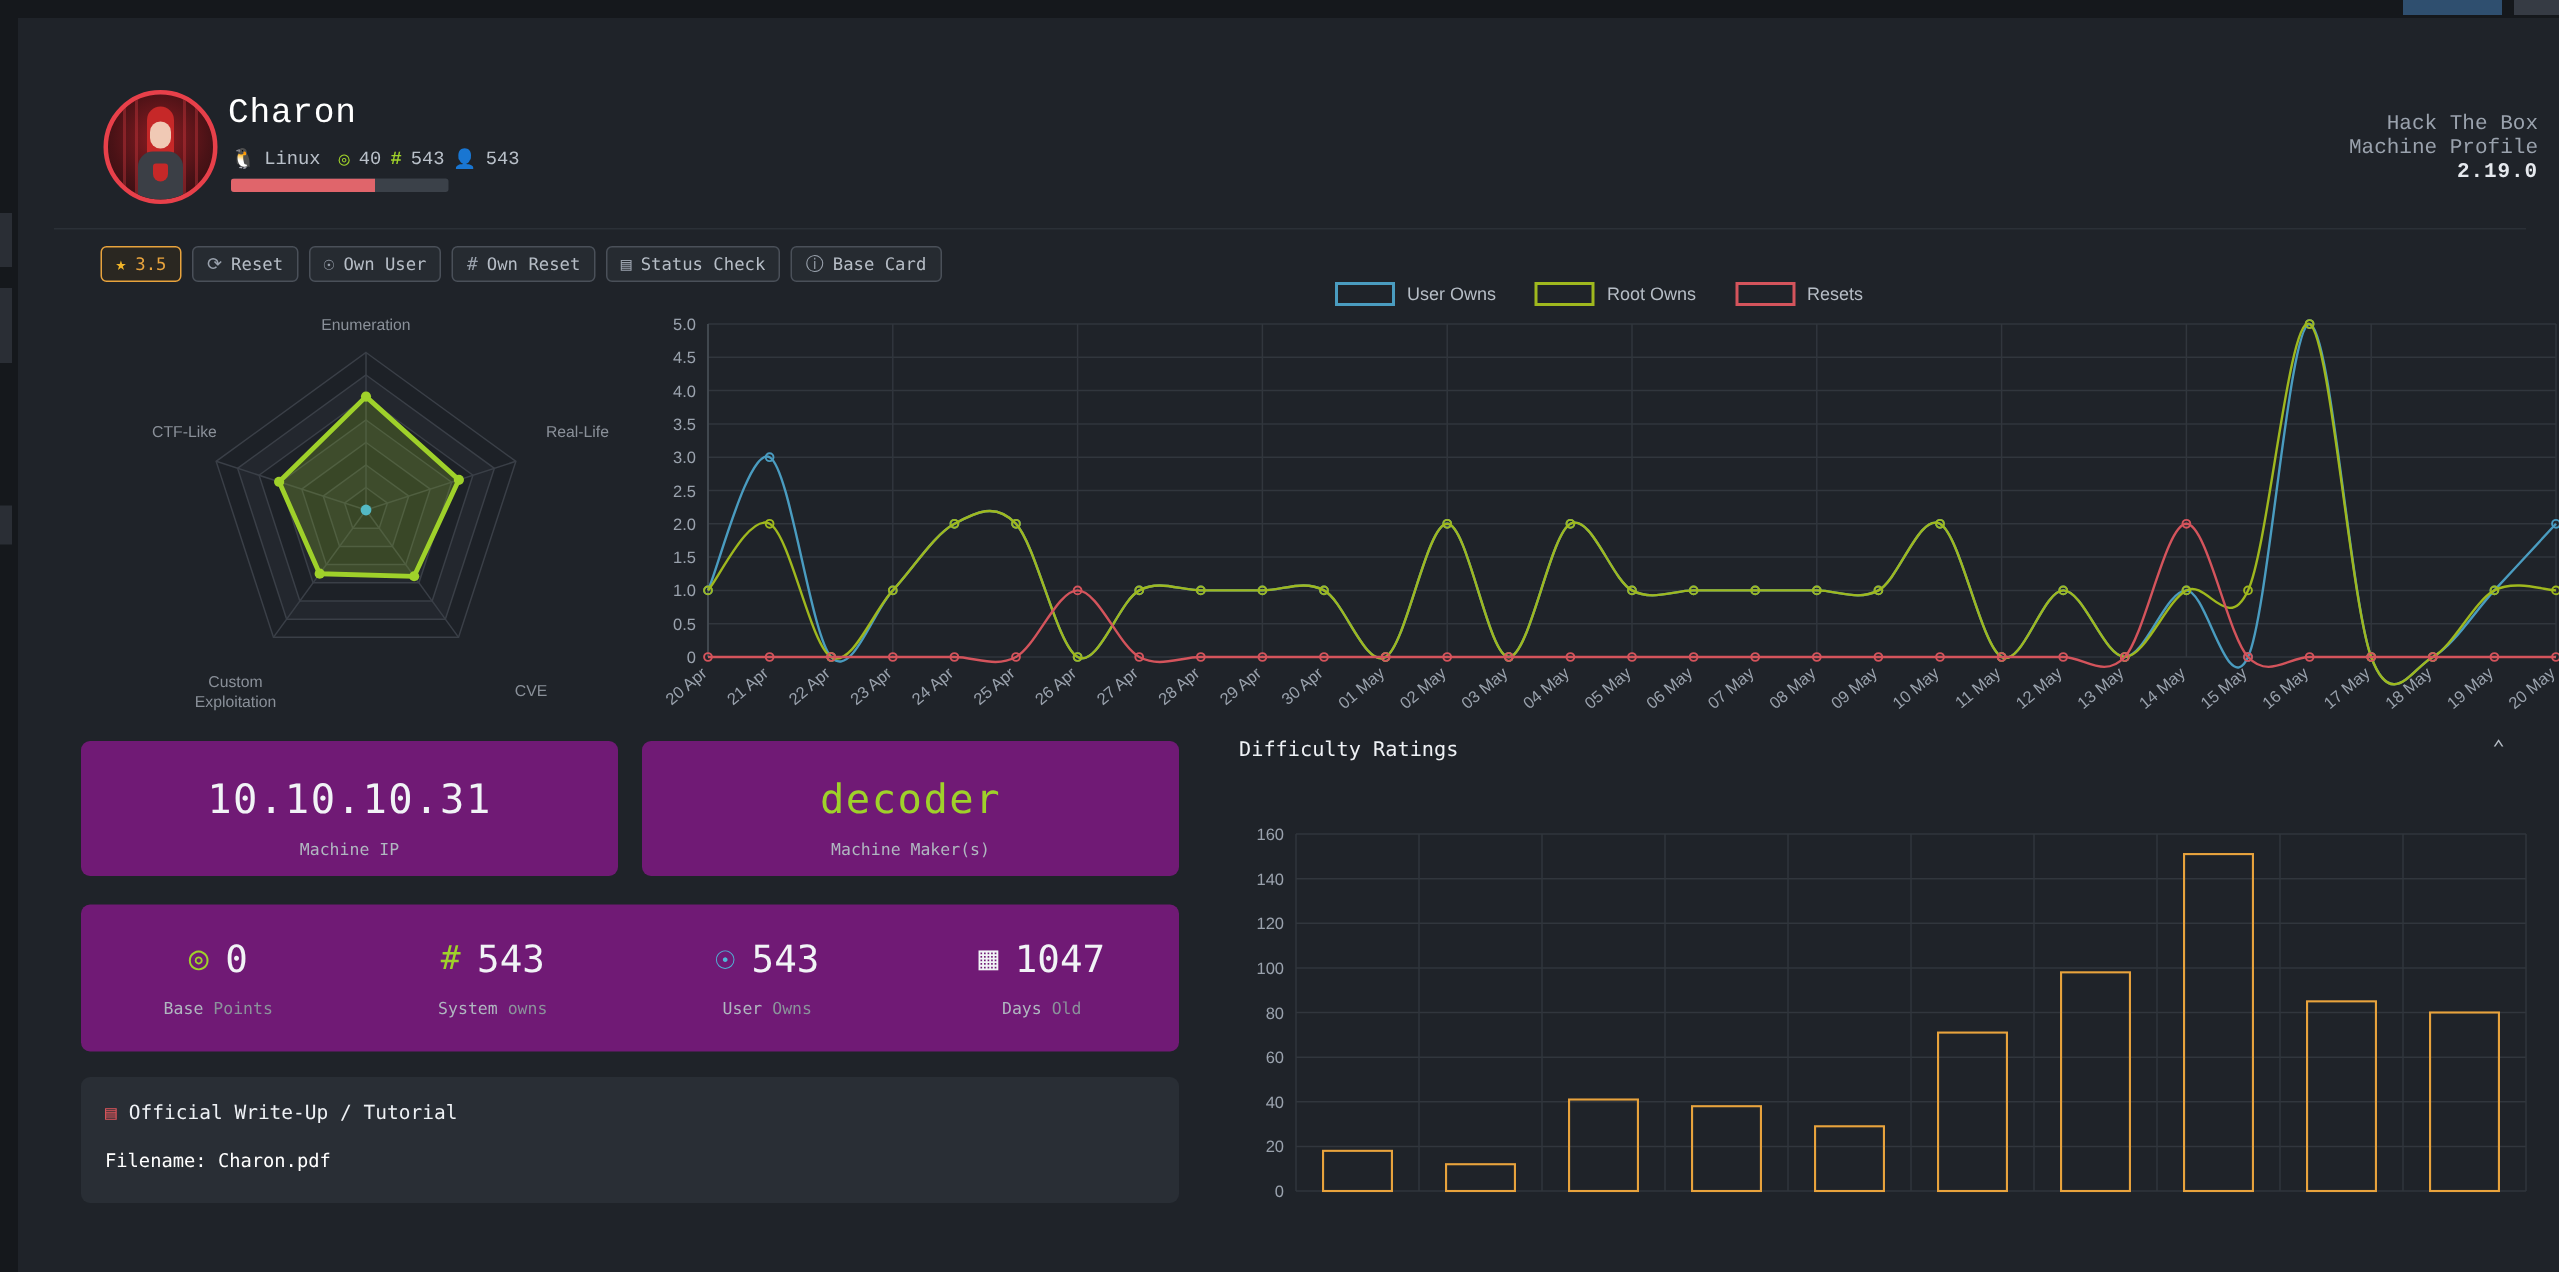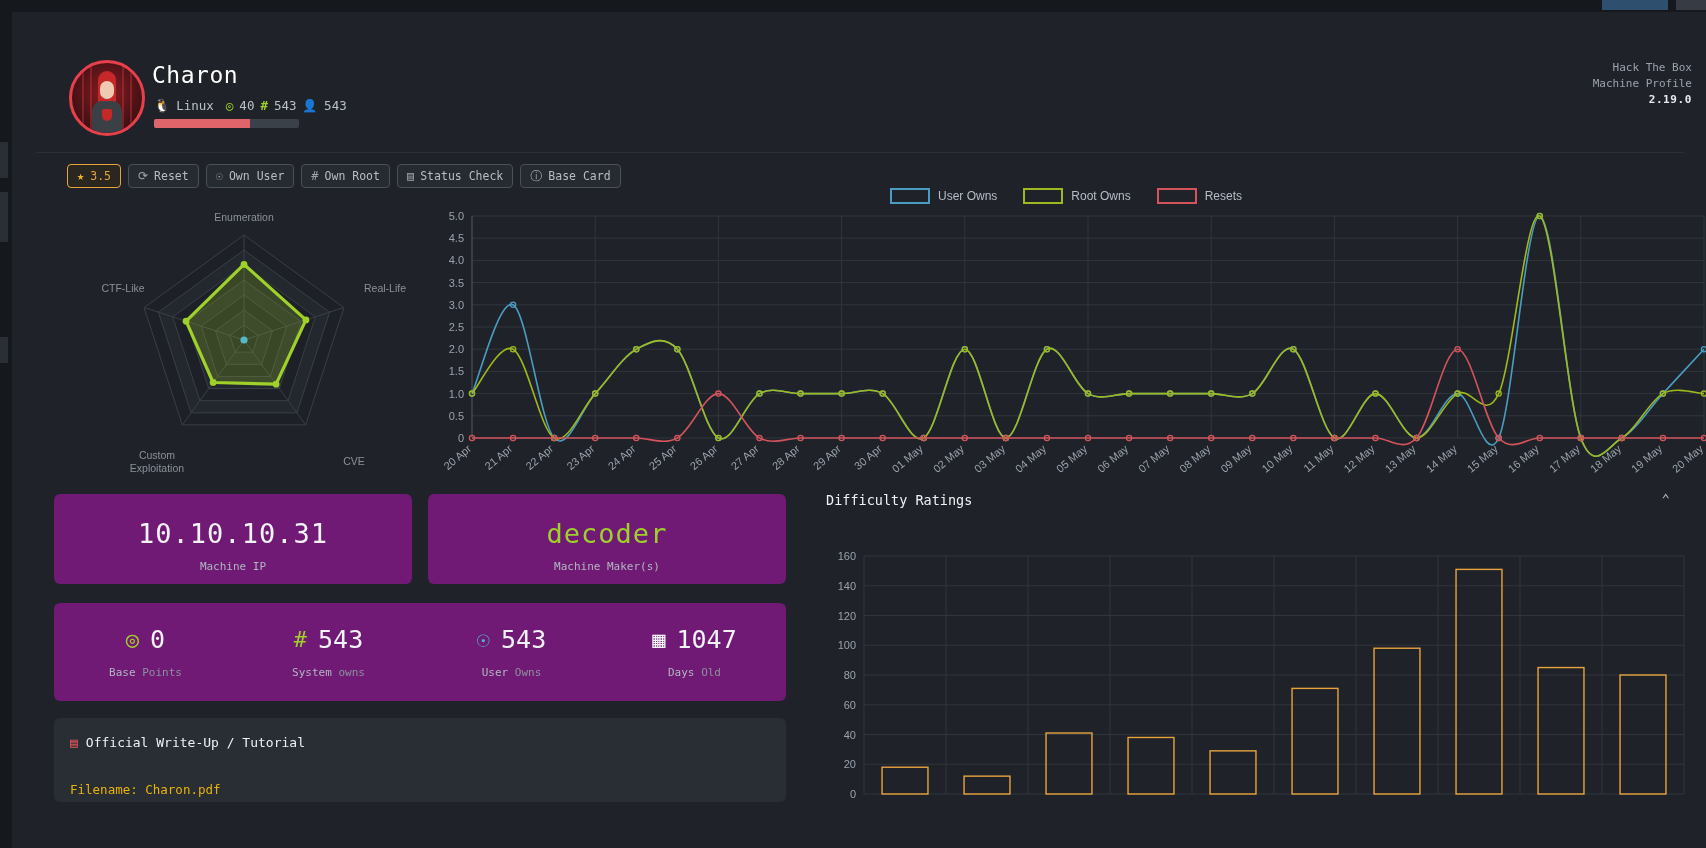--- a/index.html
+++ b/index.html
@@ -12,41 +12,41 @@
   }
   .topstrip{position:absolute;left:0;top:0;width:1706px;height:12px;background:#15181c;}
   .topstrip .tab{position:absolute;right:38px;top:0;width:66px;height:10px;background:#2f4f6f;}
   .topstrip .tab2{position:absolute;right:0px;top:0;width:30px;height:10px;background:#363b44;}
   .leftrail{position:absolute;left:0;top:12px;width:12px;height:836px;background:#15181c;}
   .leftrail .nub{position:absolute;left:0;width:8px;background:#2a2e35;}
 
   .page{position:absolute;left:12px;top:12px;width:1694px;height:836px;background:#1f2329;}
 
   
-  .header{position:absolute;left:0;top:0;width:1694px;height:128px;}
+  .header{position:absolute;left:0;top:0;width:1694px;height:128px;font-family:Liberation Mono, monospace;}
   .avatar{position:absolute;left:57px;top:48px;width:70px;height:70px;border-radius:50%;
     border:3px solid #e8404a;background:radial-gradient(circle at 50% 42%, #8d1c22 0%, #4a1216 60%, #2a0d10 100%);
     overflow:hidden;}
   .avatar .hair{position:absolute;left:26px;top:8px;width:18px;height:34px;background:#c62828;border-radius:9px 9px 4px 4px;}
   .avatar .face{position:absolute;left:28px;top:18px;width:14px;height:18px;background:#f0c9b5;border-radius:7px;}
   .avatar .body{position:absolute;left:20px;top:38px;width:30px;height:32px;background:#3b3f46;border-radius:10px 10px 0 0;}
   .avatar .logo{position:absolute;left:30px;top:46px;width:10px;height:12px;background:#c62828;border-radius:2px 2px 5px 5px;}
   .avatar .streak{position:absolute;top:0;width:2px;height:70px;background:rgba(220,60,70,.35);}
 
   .title{position:absolute;left:140px;top:50px;font-size:23px;color:#ffffff;letter-spacing:.5px;}
   .metarow{position:absolute;left:142px;top:86px;font-size:12.5px;color:#9aa2ad;display:flex;align-items:center;gap:6px;}
   .metarow .os{color:#b9c0c9;margin-right:6px;}
   .metarow .grn{color:#9fd12a;}
   .metarow .blu{color:#4fb8d8;}
   .metarow .val{color:#b9c0c9;}
   .tuxicon{font-size:13px;}
   .progress{position:absolute;left:142px;top:107px;width:145px;height:9px;background:#3b4149;border-radius:2px;overflow:hidden;}
   .progress > i{display:block;height:9px;background:#e0656b;width:66%;}
 
-  .brand{position:absolute;right:14px;top:48px;text-align:right;font-size:11px;color:#9aa2ad;line-height:16px;}
+  .brand{position:absolute;right:14px;top:63px;text-align:right;font-size:14px;color:#9aa2ad;line-height:16px;}
   .brand .ver{color:#e6e9ee;font-weight:bold;letter-spacing:.6px;}
 
   .divider{position:absolute;left:24px;top:140px;width:1648px;height:1px;background:#2b3037;}
 
   
   .toolbar{position:absolute;left:55px;top:152px;display:flex;gap:7px;}
   .btn{height:22px;padding:0 9px;border:1px solid #4a5059;border-radius:4px;background:#262b31;
     display:flex;align-items:center;gap:6px;font-size:11.5px;color:#b6bdc6;cursor:pointer;}
   .btn .gly{font-size:12px;color:#9aa2ad;line-height:1;}
   .btn.rating{border-color:#e8a33d;color:#e8a33d;background:#2a2721;}
@@ -77,21 +77,21 @@
   .statcell .row{display:flex;align-items:center;justify-content:center;gap:11px;}
   .statcell .ic{font-size:22px;line-height:1;}
   .statcell .num{font-size:25px;color:#f1f3f6;}
   .statcell .lbl{margin-top:12px;font-size:11px;color:#b0b7c0;}
   .statcell .lbl .dim{color:#8b929b;}
 
   
   #writeup{position:absolute;left:42px;top:706px;width:732px;height:84px;background:#292e35;border-radius:6px;}
   #writeup .hd{position:absolute;left:16px;top:17px;font-size:13px;color:#eef1f5;display:flex;align-items:center;gap:8px;}
   #writeup .pdf{color:#e0565c;font-size:13px;}
-  #writeup .fn{position:absolute;left:16px;top:64px;font-size:12.5px;color:#eab308;text-align:right;}
+  #writeup .fn{position:absolute;left:16px;top:48px;font-size:12.5px;color:#ffffff;text-align:right;}
 
   
   .diffhead{position:absolute;left:800px;top:478px;width:894px;height:24px;}
   .diffhead .t{position:absolute;left:14px;top:2px;font-size:13.5px;color:#eef1f5;}
   .diffhead .chev{position:absolute;right:36px;top:1px;font-size:14px;color:#b6bdc6;cursor:pointer;}
   .diffwrap{position:absolute;left:800px;top:506px;width:894px;height:330px;}
   .difflegend{position:absolute;left:0;top:6px;width:894px;display:flex;justify-content:center;gap:9px;
     font-family:"Liberation Sans",sans-serif;font-size:12px;color:#b6bdc6;align-items:center;}
   .difflegend .swatch{width:36px;height:13px;border:2px solid #e8a33d;}
   .axtxt{fill:#9aa2ad;font-family:"Liberation Sans",sans-serif;font-size:11px;}
@@ -156,21 +156,21 @@
     <div class="btn">
       <span class="gly">⟳</span>
       <span>Reset</span>
     </div>
     <div class="btn">
       <span class="gly">☉</span>
       <span>Own User</span>
     </div>
     <div class="btn">
       <span class="gly">#</span>
-      <span>Own Root</span>
+      <span>Own Reset</span>
     </div>
     <div class="btn">
       <span class="gly">▤</span>
       <span>Status Check</span>
     </div>
     <div class="btn">
       <span class="gly">ⓘ</span>
       <span>Base Card</span>
     </div>
   </div>

